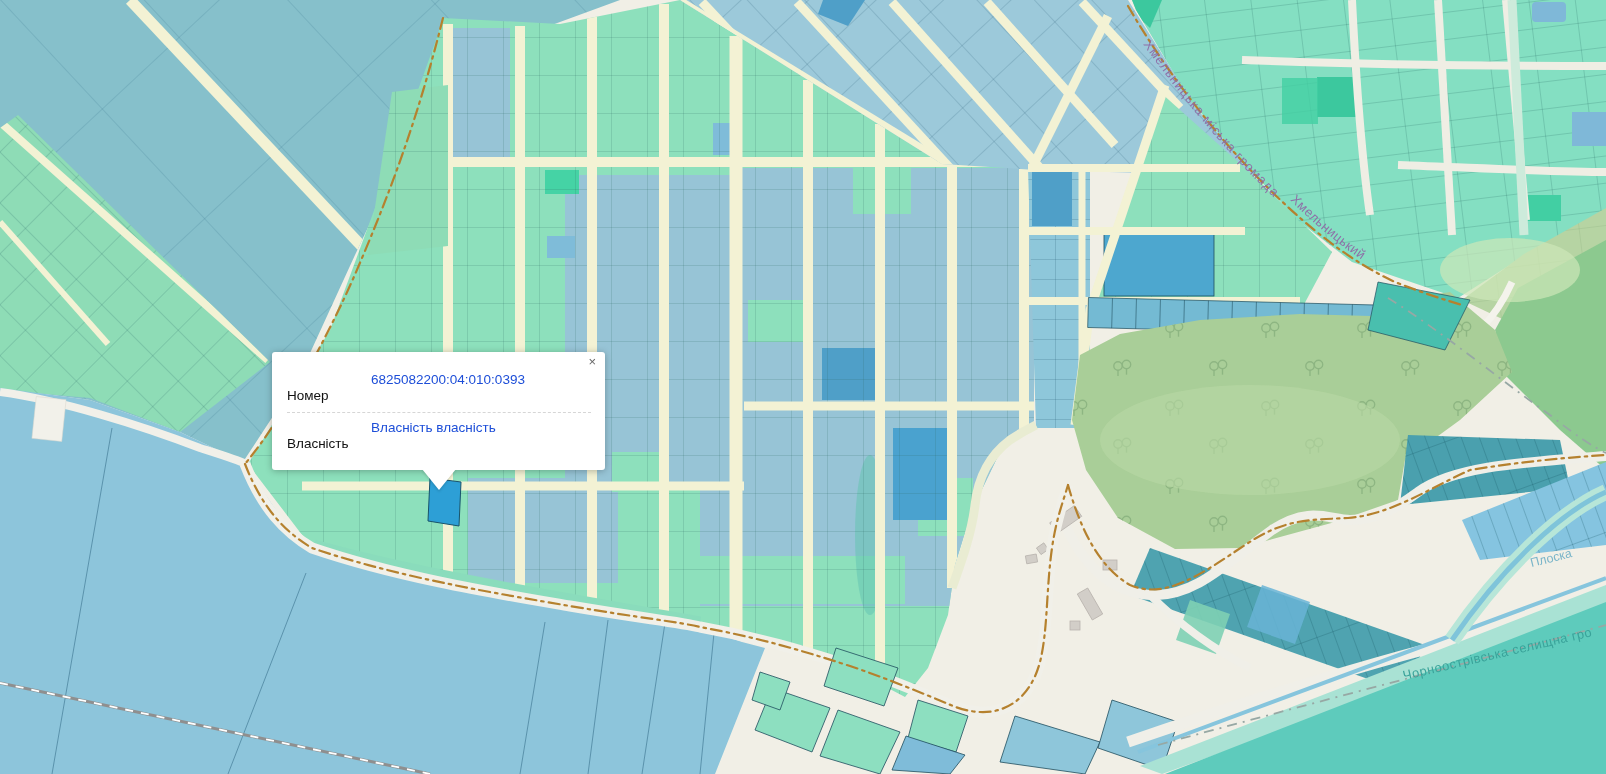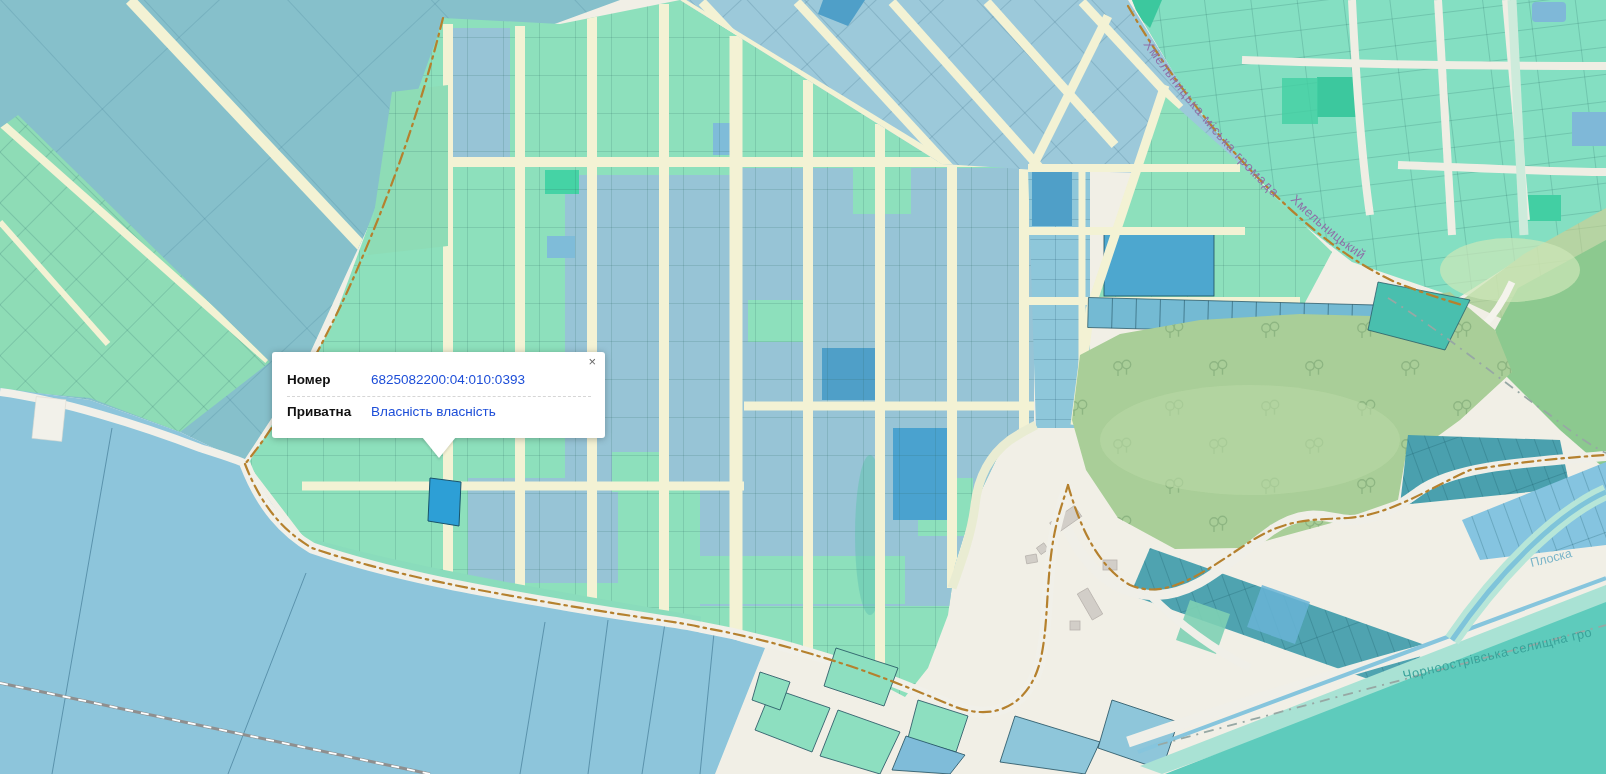--- a/index.html
+++ b/index.html
@@ -8,21 +8,21 @@
   svg text{font-family:"Liberation Sans",sans-serif;}
   .popup{position:absolute;left:272px;top:352px;width:333px;background:#fff;border-radius:3px;
          box-shadow:0 1px 7px rgba(0,0,0,.28);padding:13px 14px 11px 15px;box-sizing:border-box;z-index:5;}
   .popup-arrow{position:absolute;left:150px;bottom:-20px;width:0;height:0;
          border-left:17px solid transparent;border-right:17px solid transparent;border-top:21px solid #fff;
          filter:drop-shadow(0 2px 1px rgba(0,0,0,.12));}
   .popup-close{position:absolute;top:3px;right:9px;font-size:13px;line-height:13px;color:#666;cursor:pointer;}
   .popup-row{display:grid;grid-template-columns:84px 1fr;font-size:13.5px;line-height:1.6;
          padding:4px 0 5px 0;color:#333;}
   .popup-row + .popup-row{border-top:1px dashed #d6d6d6;}
-  .popup-row .lbl{font-weight:bold;color:#111;}
+  .popup-row .lbl{font-weight:normal;color:#111;margin-top:16px;}
   .popup-row .val{color:#1d4ed8;}
 </style>
 </head>
 <body>
 
 <div id="stage">
 <svg width="1606" height="774" viewBox="0 0 1606 774">
   <defs>
     <pattern id="pg" width="36" height="38" patternUnits="userSpaceOnUse">
       <path d="M36 0 V38 M0 38 H36" stroke="#2a6a66" stroke-width=".8" stroke-opacity=".45" fill="none"></path>
@@ -323,18 +323,18 @@
   <text font-size="12.5" text-anchor="middle" transform="translate(1552,562) rotate(-14)" fill="#7ab5c9">Плоска</text>
 </svg>
 
 <div class="popup">
   <div class="popup-close">×</div>
   <div class="popup-row">
     <div class="lbl">Номер</div>
     <div class="val">6825082200:04:010:0393</div>
   </div>
   <div class="popup-row">
-    <div class="lbl">Приватна</div>
+    <div class="lbl">Власність</div>
     <div class="val">Власність власність</div>
   </div>
   <div class="popup-arrow"></div>
 </div>
 </div>
 
 </body></html>

